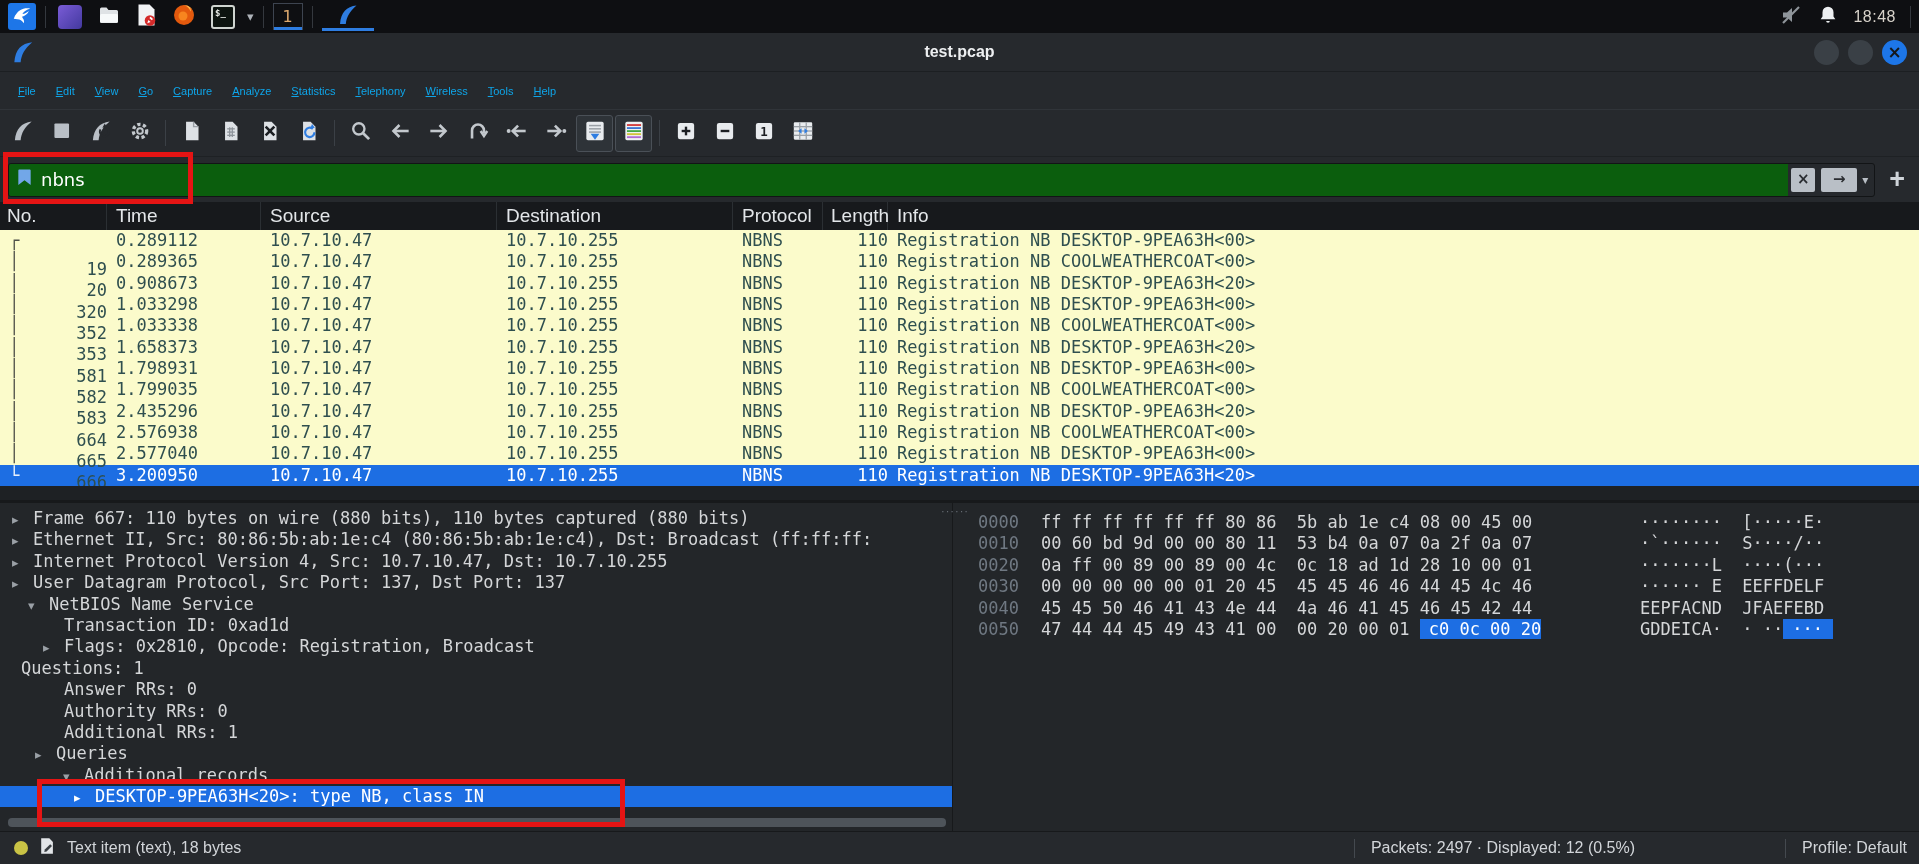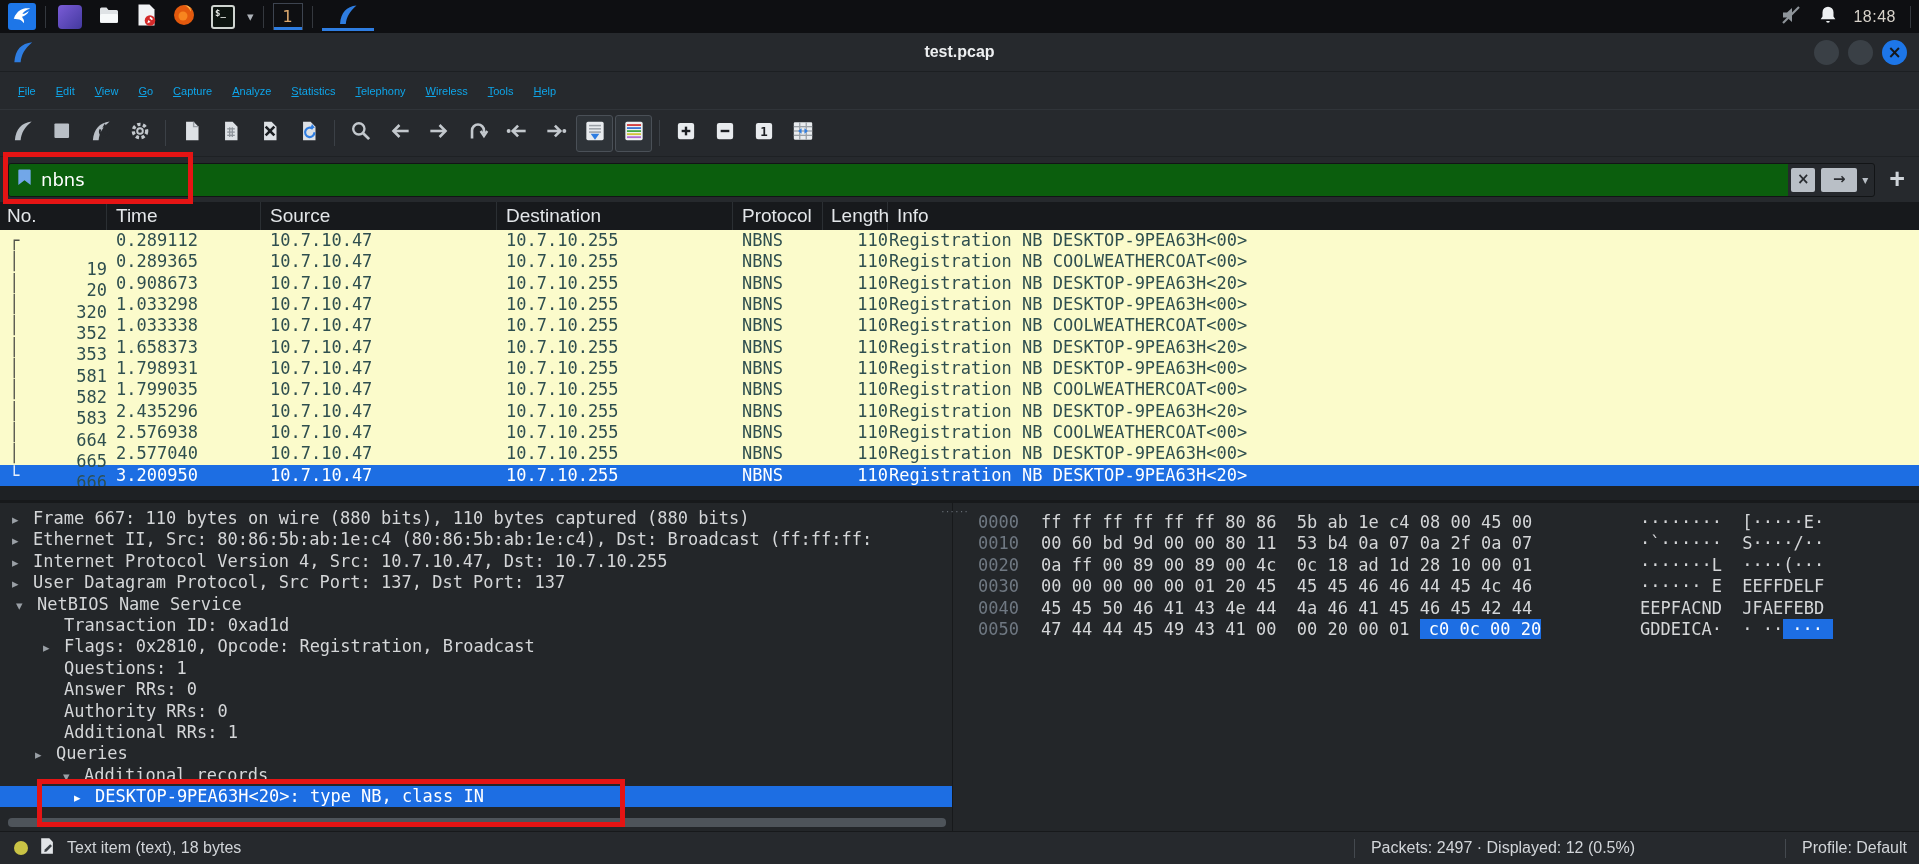--- a/index.html
+++ b/index.html
@@ -60,21 +60,21 @@
   .phead > div { border-right:1px solid #2b2f33; display:flex; align-items:center; padding-left:9px; }
   .h-no{width:107px; padding-left:7px!important;} .h-time{width:154px;} .h-src{width:236px;} .h-dst{width:236px;}
   .h-proto{width:90px;} .h-len{width:65px; padding-left:8px!important;} .h-info{flex:1; border-right:none!important;}
   .prow { display:flex; height:21.35px; background:#fbfbcb; color:#2f4f4f;
     font:17px/21.35px "DejaVu Sans Mono",monospace; white-space:pre; }
   .prow.selected { background:#1d6ee3; color:#ffffff; }
   .prow .gut { width:22px; padding-left:9px; color:#50524a; overflow:hidden; }
   .prow.selected .gut { color:#e8f0fb; }
   .c-no{width:85px; text-align:right;margin-top:29px;} .c-time{width:154px; padding-left:9px;} .c-src{width:236px; padding-left:9px;}
   .c-dst{width:236px; padding-left:9px;} .c-proto{width:90px; padding-left:9px;}
-  .c-len{width:65px; text-align:right;} .c-info{flex:1; padding-left:1px; overflow:hidden;}
+  .c-len{width:65px; text-align:right;} .c-info{flex:1; padding-left:9px; overflow:hidden;}
   .plist-empty { flex:1; background:#1e2124; border-bottom:3px solid #17191b; }
 
   
   .bottom { height:328px; flex:none; display:flex; background:#232629; }
   .details { width:952px; position:relative; overflow:hidden; padding-top:5px; }
   .dline { height:21.4px; line-height:21.4px; color:#d4d6d8; font:17px/21.4px "DejaVu Sans Mono",monospace;
     white-space:pre; overflow:hidden; }
   .dline .arr { display:inline-block; width:21px; color:#9aa0a6; font-family:"DejaVu Sans",sans-serif; font-size:13px; }
   .dline.selected { background:#1d6ee3; color:#fff; }
   .dline.selected .arr { color:#fff; }
@@ -404,24 +404,24 @@
       </div>
     <div class="plist-empty"></div>
   </div>
 
   <div class="bottom">
     <div class="details" id="details">
         <div class="dline" style="padding-left: 12px;"><span class="arr">▸</span><span>Frame 667: 110 bytes on wire (880 bits), 110 bytes captured (880 bits)</span></div>
         <div class="dline" style="padding-left: 12px;"><span class="arr">▸</span><span>Ethernet II, Src: 80:86:5b:ab:1e:c4 (80:86:5b:ab:1e:c4), Dst: Broadcast (ff:ff:ff:</span></div>
         <div class="dline" style="padding-left: 12px;"><span class="arr">▸</span><span>Internet Protocol Version 4, Src: 10.7.10.47, Dst: 10.7.10.255</span></div>
         <div class="dline" style="padding-left: 12px;"><span class="arr">▸</span><span>User Datagram Protocol, Src Port: 137, Dst Port: 137</span></div>
-        <div class="dline" style="padding-left: 16px;"><span class="arr">▾</span><span>NetBIOS Name Service</span></div>
+        <div class="dline" style="padding-left: 28px;"><span class="arr">▾</span><span>NetBIOS Name Service</span></div>
         <div class="dline" style="padding-left: 43px;"><span class="arr"></span><span>Transaction ID: 0xad1d</span></div>
         <div class="dline" style="padding-left: 43px;"><span class="arr">▸</span><span>Flags: 0x2810, Opcode: Registration, Broadcast</span></div>
-        <div class="dline" style="padding-left: 43px;"><span class="arr"></span><span>Questions: 1</span></div>
+        <div class="dline" style=""><span class="arr"></span><span>Questions: 1</span></div>
         <div class="dline" style="padding-left: 43px;"><span class="arr"></span><span>Answer RRs: 0</span></div>
         <div class="dline" style="padding-left: 43px;"><span class="arr"></span><span>Authority RRs: 0</span></div>
         <div class="dline" style="padding-left: 43px;"><span class="arr"></span><span>Additional RRs: 1</span></div>
         <div class="dline" style="padding-left: 35px;"><span class="arr">▸</span><span>Queries</span></div>
         <div class="dline" style="padding-left: 63px;"><span class="arr">▾</span><span>Additional records</span></div>
         <div class="dline selected" style="padding-left: 74px;"><span class="arr">▸</span><span>DESKTOP-9PEA63H&lt;20&gt;: type NB, class IN</span></div>
         <div class="h-scroll"></div>
       </div>
     <div class="vsplit">
         <span class="dots">······</span>

